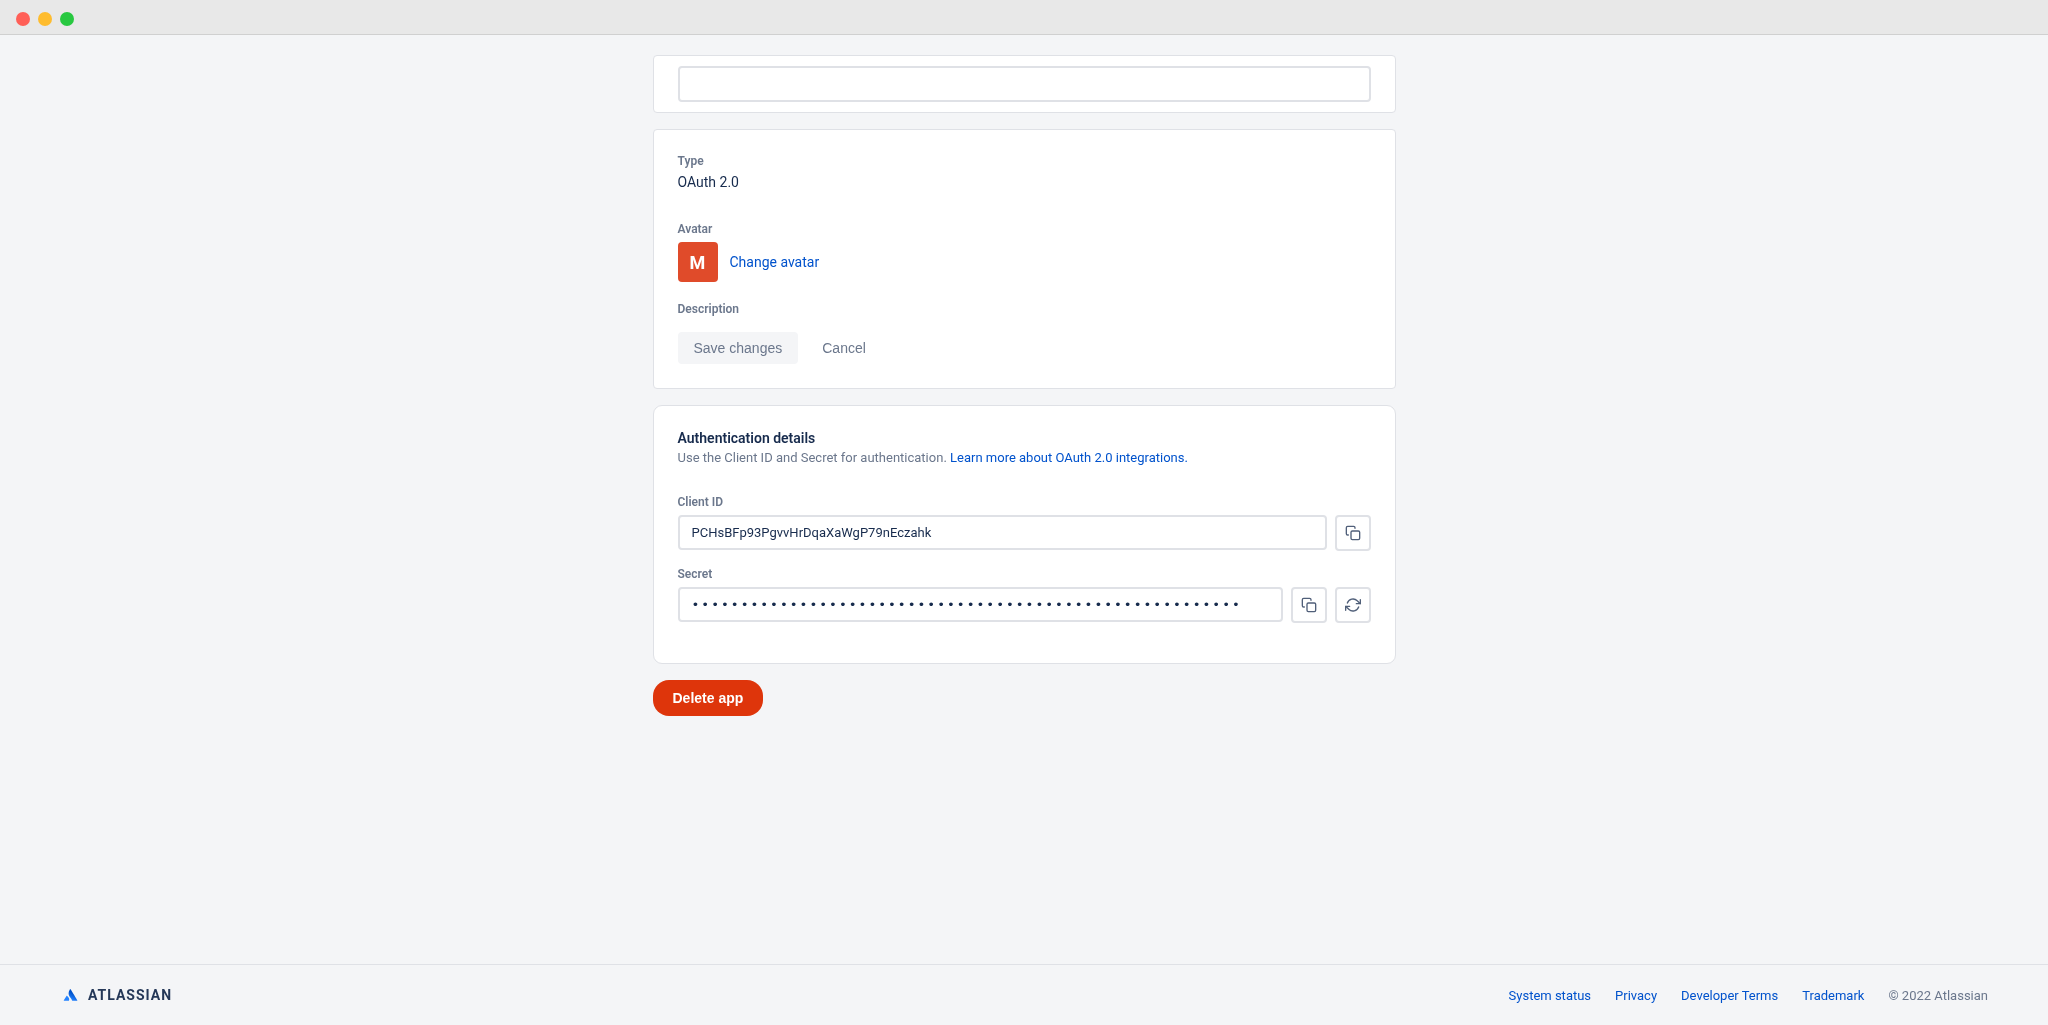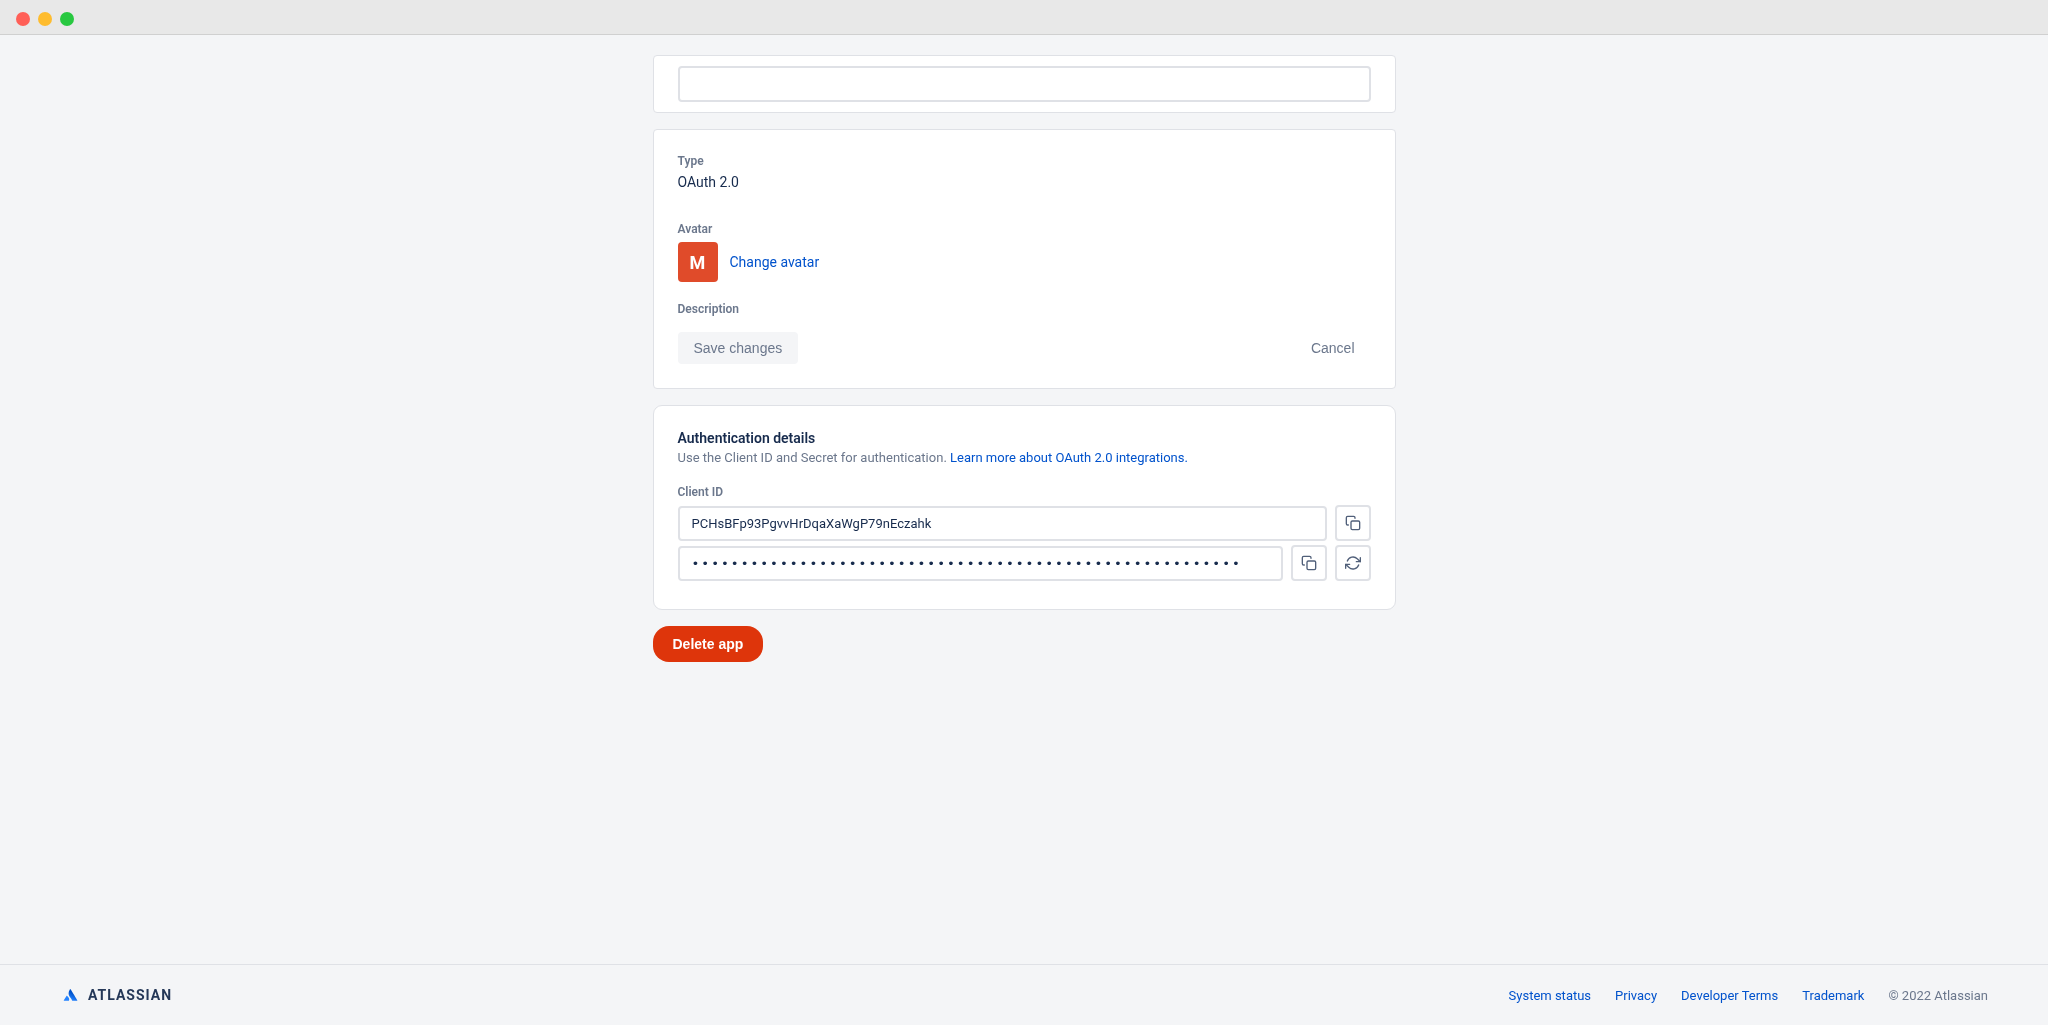--- a/index.html
+++ b/index.html
@@ -103,21 +103,20 @@
       resize: vertical;
       outline: none;
       font-family: inherit;
     }
     .description-textarea::placeholder { color: #adb5bd; }
 
     .button-row {
       display: flex;
       gap: 8px;
       margin-top: 16px;
-      justify-content: space-between;
     }
 
     .btn-save {
       background: #f4f5f7;
       border: none;
       border-radius: 4px;
       padding: 8px 16px;
       font-size: 14px;
       font-weight: 500;
       color: #6b778c;
@@ -147,33 +146,33 @@
     .auth-title {
       font-size: 14px;
       font-weight: 600;
       color: #172b4d;
       margin-bottom: 4px;
     }
 
     .auth-subtitle {
       font-size: 13px;
       color: #6b778c;
-      margin-bottom: 20px;
+      margin-bottom: 30px;
     }
 
     .auth-subtitle a {
       color: #0052cc;
       text-decoration: none;
     }
 
     .input-with-copy {
       display: flex;
-      align-items: center;
+      align-items: flex-start;
       gap: 8px;
-      margin-bottom: 4px;
+      margin-bottom: 16px;
     }
 
     .text-input-readonly {
       flex: 1;
       border: 2px solid #dfe1e6;
       border-radius: 4px;
       padding: 8px 12px;
       font-size: 13px;
       color: #172b4d;
       background: #fff;
@@ -346,20 +345,21 @@
           <button class="icon-btn" title="Copy">
             <svg width="16" height="16" viewBox="0 0 24 24" fill="none" stroke="currentColor" stroke-width="2" stroke-linecap="round" stroke-linejoin="round">
               <rect x="9" y="9" width="13" height="13" rx="2" ry="2"></rect>
               <path d="M5 15H4a2 2 0 0 1-2-2V4a2 2 0 0 1 2-2h9a2 2 0 0 1 2 2v1"></path>
             </svg>
           </button>
         </div>
       </div>
 
       <div>
+        <div class="field-label">Secret</div>
         <div class="input-with-copy">
           <input class="secret-input" type="text" readonly="" value="••••••••••••••••••••••••••••••••••••••••••••••••••••••••" style="">
           <button class="icon-btn" title="Copy">
             <svg width="16" height="16" viewBox="0 0 24 24" fill="none" stroke="currentColor" stroke-width="2" stroke-linecap="round" stroke-linejoin="round">
               <rect x="9" y="9" width="13" height="13" rx="2" ry="2"></rect>
               <path d="M5 15H4a2 2 0 0 1-2-2V4a2 2 0 0 1 2-2h9a2 2 0 0 1 2 2v1"></path>
             </svg>
           </button>
           <button class="icon-btn" title="Regenerate">
             <svg width="16" height="16" viewBox="0 0 24 24" fill="none" stroke="currentColor" stroke-width="2" stroke-linecap="round" stroke-linejoin="round">

